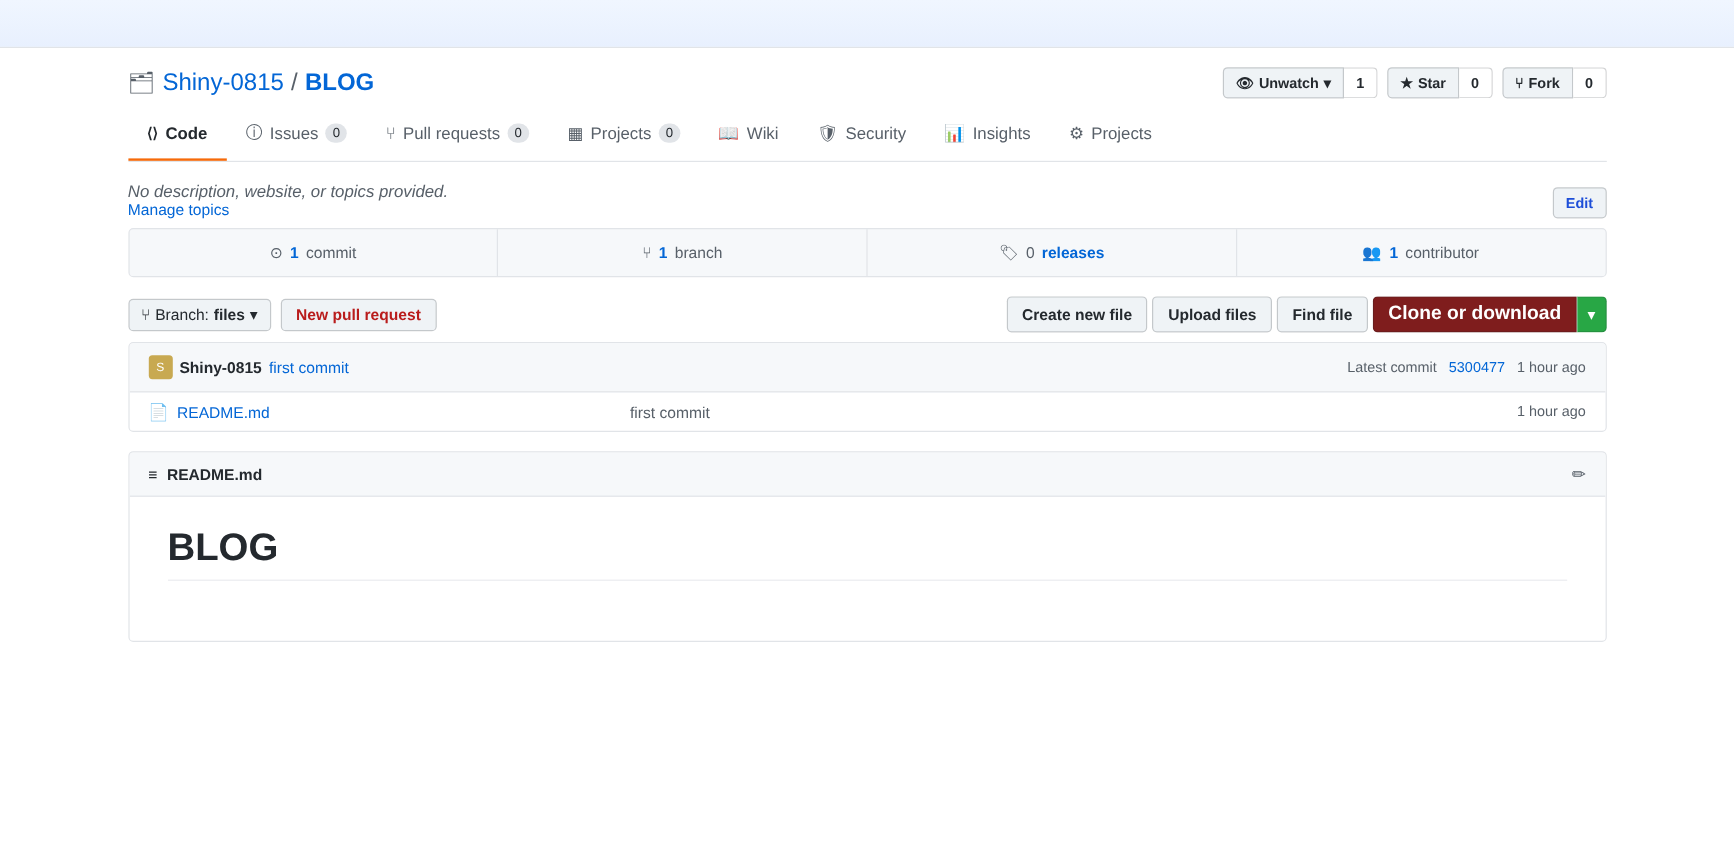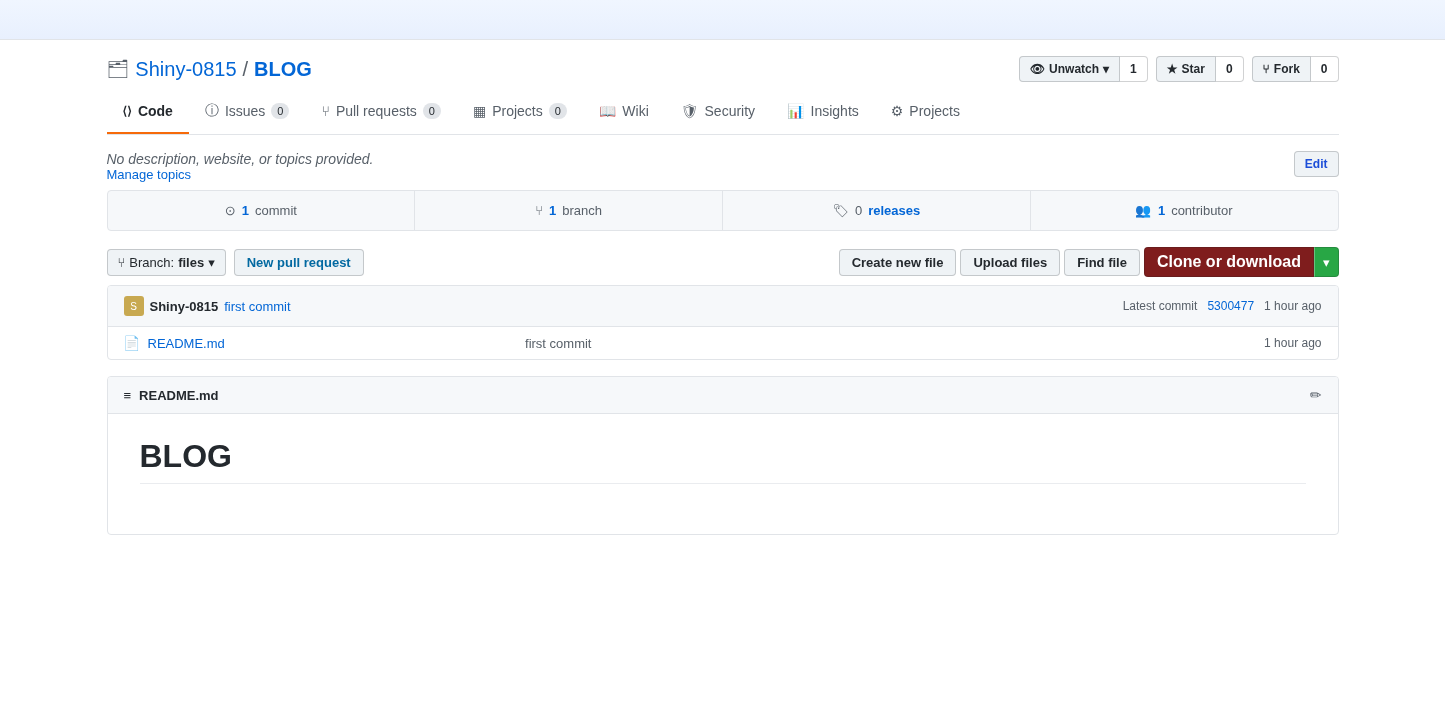--- a/index.html
+++ b/index.html
@@ -108,21 +108,21 @@
     .nav-badge {
       background: #e1e4e8;
       color: #24292e;
       border-radius: 10px;
       padding: 2px 6px;
       font-size: 11px;
     }
     
     .repo-description {
       display: flex;
-      align-items: flex-start;
+      align-items: flex-end;
       justify-content: space-between;
       padding: 16px 0 8px 0;
     }
     .desc-text {
       color: #586069;
       font-style: italic;
       font-size: 14px;
     }
     .edit-btn {
       padding: 5px 10px;
@@ -187,29 +187,28 @@
       color: #24292e;
       background: #eff3f6;
       border: 1px solid rgba(27,31,35,0.2);
       border-radius: 4px;
       cursor: pointer;
     }
     .new-pr-btn {
       padding: 5px 12px;
       font-size: 13px;
       font-weight: 600;
-      color: #0369a1;
+      color: #b91c1c;
       background: #eff3f6;
       border: 1px solid rgba(27,31,35,0.2);
       border-radius: 4px;
       cursor: pointer;
     }
     .toolbar-right {
       display: flex;
-      align-items: center;
       gap: 4px;
     }
     .tool-btn {
       padding: 5px 12px;
       font-size: 13px;
       font-weight: 600;
       color: #24292e;
       background: #eff3f6;
       border: 1px solid rgba(27,31,35,0.2);
       border-radius: 4px;

